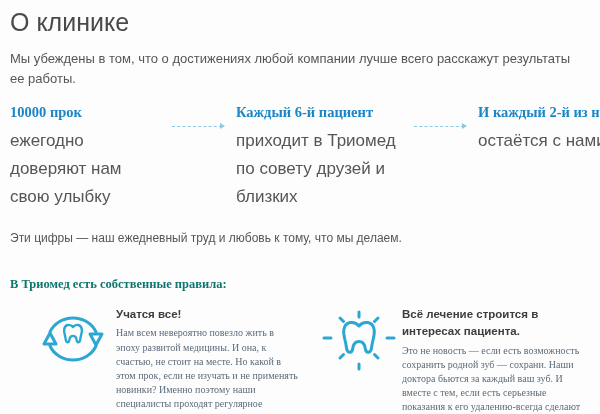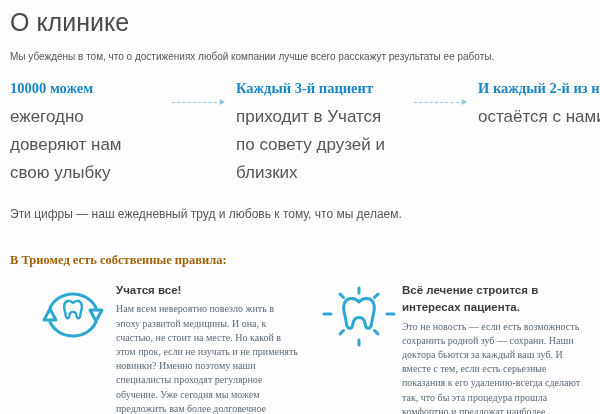--- a/index.html
+++ b/index.html
@@ -8,21 +8,21 @@
     background:#fdfdfd;
     font-family:"Liberation Sans", sans-serif;
     color:#555;
   }
   .page{padding:4px 12px 0 10px;}
 
   .page-title{
     font-size:25px;font-weight:400;color:#4a4a4a;
     margin:4px 0 12px 0;
   }
-  .intro{font-size:10px;color:#565656;margin:0 0 4px 0;line-height:1.5;}
+  .intro{font-size:13px;color:#565656;margin:0 0 4px 0;line-height:1.5;}
 
   .stats{display:flex;align-items:flex-start;margin-top:16px;}
   .stat{flex:0 0 auto;}
   .stat-1{width:152px;}
   .stat-2{width:168px;}
   .stat-3{width:140px;}
   .stat-title{
     font-family:"Liberation Serif", serif;
     font-size:14.5px;font-weight:700;color:#1a86c6;
     margin:0 0 6px 0;
@@ -35,21 +35,21 @@
   .dashed-arrow::after{
     content:'';position:absolute;right:-3px;top:-4px;
     border-left:5px solid #8cc9e3;
     border-top:3.5px solid transparent;border-bottom:3.5px solid transparent;
   }
 
   .summary{font-size:12px;color:#565656;margin:18px 0 0 0;line-height:1.5;}
 
   .rules-heading{
     font-family:"Liberation Serif", serif;
-    font-size:12.5px;font-weight:700;color:#a16207;
+    font-size:12.5px;font-weight:700;color:#0f766e;
     margin:30px 0 14px 0;
   }
 
   .rules-grid{
     display:grid;grid-template-columns:1fr 1fr;
     column-gap:14px;row-gap:14px;margin:0 0 0 20px;
   }
   .rule{display:flex;align-items:flex-start;}
   .rule-icon{
     flex:0 0 86px;display:flex;justify-content:center;padding-top:4px;
@@ -69,27 +69,27 @@
 <body>
 
 <div class="page">
 
   <h1 class="page-title">О клинике</h1>
 
   <p class="intro">Мы убеждены в том, что о достижениях любой компании лучше всего расскажут результаты ее работы.</p>
 
   <div class="stats">
     <div class="stat stat-1">
-      <h3 class="stat-title">10000 можем</h3>
+      <h3 class="stat-title">10000 прок</h3>
       <p class="stat-text">ежегодно доверяют нам свою улыбку</p>
     </div>
     <div class="dashed-arrow"></div>
     <div class="stat stat-2">
-      <h3 class="stat-title">Каждый 3-й пациент</h3>
-      <p class="stat-text">приходит в Учатся по совету друзей и близких</p>
+      <h3 class="stat-title">Каждый 6-й пациент</h3>
+      <p class="stat-text">приходит в Триомед по совету друзей и близких</p>
     </div>
     <div class="dashed-arrow"></div>
     <div class="stat stat-3">
       <h3 class="stat-title">И каждый 2-й из них</h3>
       <p class="stat-text">остаётся с нами!</p>
     </div>
   </div>
 
   <p class="summary">Эти цифры — наш ежедневный труд и любовь к тому, что мы делаем.</p>
 

